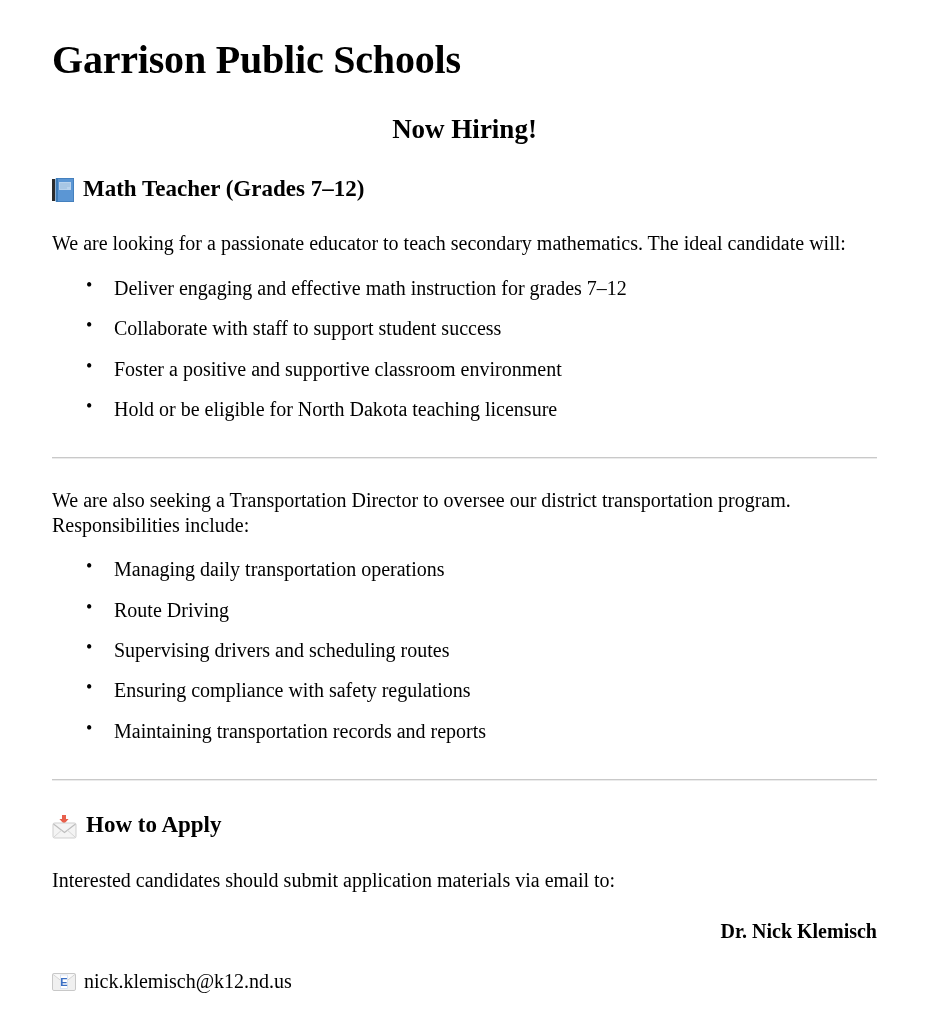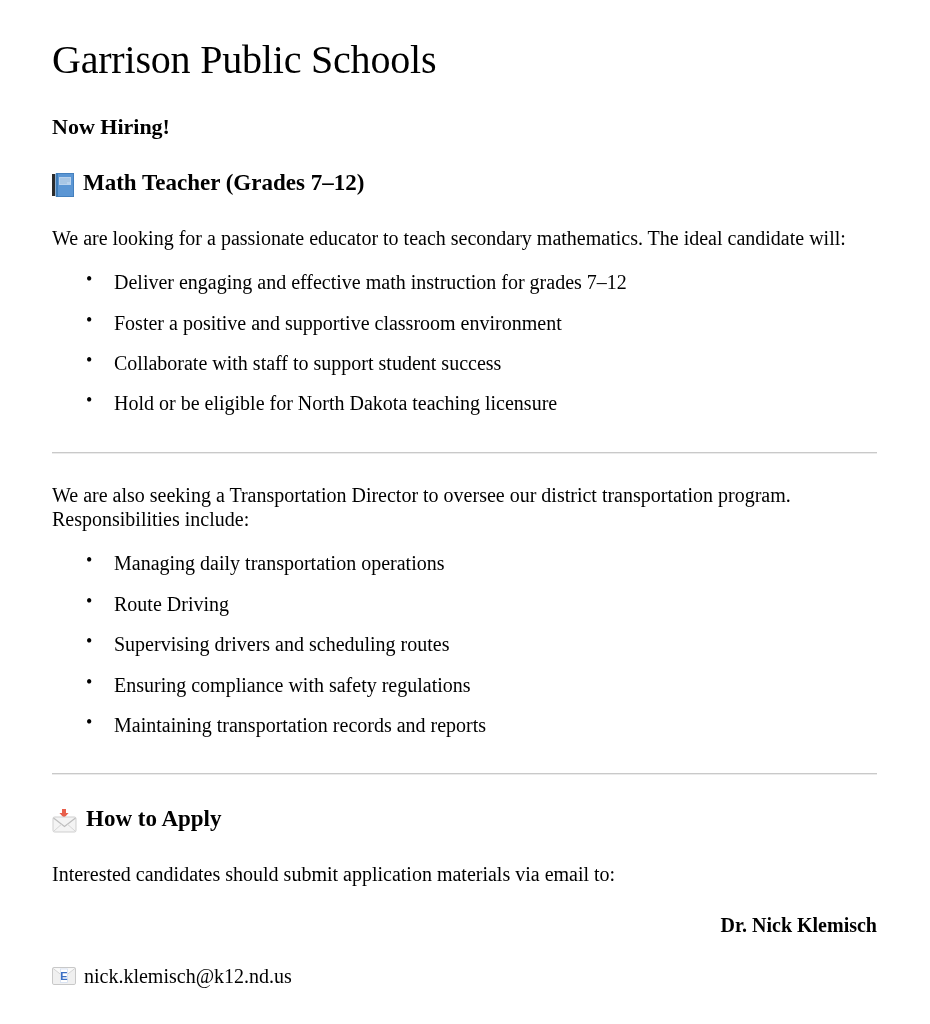--- a/index.html
+++ b/index.html
@@ -16,31 +16,32 @@
     color: #000000;
     -webkit-font-smoothing: antialiased;
   }
   .page {
     padding: 26px 53px 0 52px;
     width: 930px;
   }
 
   h1.doc-title {
     font-size: 40px;
-    font-weight: normal;
+    font-weight: bold;
     line-height: 1.1;
     margin: 12px 0 0 0;
     letter-spacing: -0.2px;
   }
 
   h2.section-title {
-    font-size: 22px;
+    font-size: 27px;
     font-weight: bold;
     line-height: 1.15;
     margin: 32px 0 0 0;
+    text-align: center;
   }
 
   p.para {
     font-size: 20px;
     line-height: 1.22;
     margin: 29px 0 0 0;
     max-width: 810px;
   }
 
   h3.job-title {
@@ -135,22 +136,22 @@
         <rect x="4" y="0" width="2" height="24" fill="#3e7cb8"></rect>
       </svg>
     </span>
     <span>Math Teacher (Grades 7–12)</span>
   </h3>
 
   <p class="para">We are looking for a passionate educator to teach secondary mathematics. The ideal candidate will:</p>
 
   <ul class="bullets">
     <li>Deliver engaging and effective math instruction for grades 7–12</li>
+    <li>Collaborate with staff to support student success</li>
     <li>Foster a positive and supportive classroom environment</li>
-    <li>Collaborate with staff to support student success</li>
     <li>Hold or be eligible for North Dakota teaching licensure</li>
   </ul>
 
   <hr class="rule">
 
 
   <p class="para">We are also seeking a Transportation Director to oversee our district transportation program. Responsibilities include:</p>
 
   <ul class="bullets">
     <li>Managing daily transportation operations</li>

